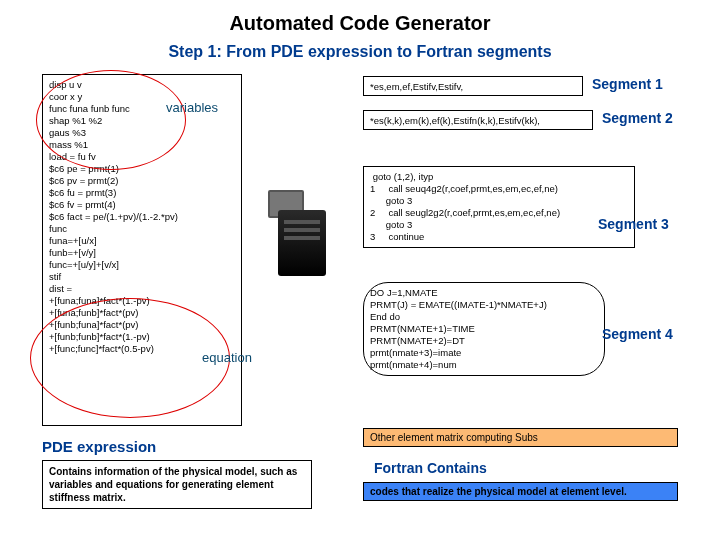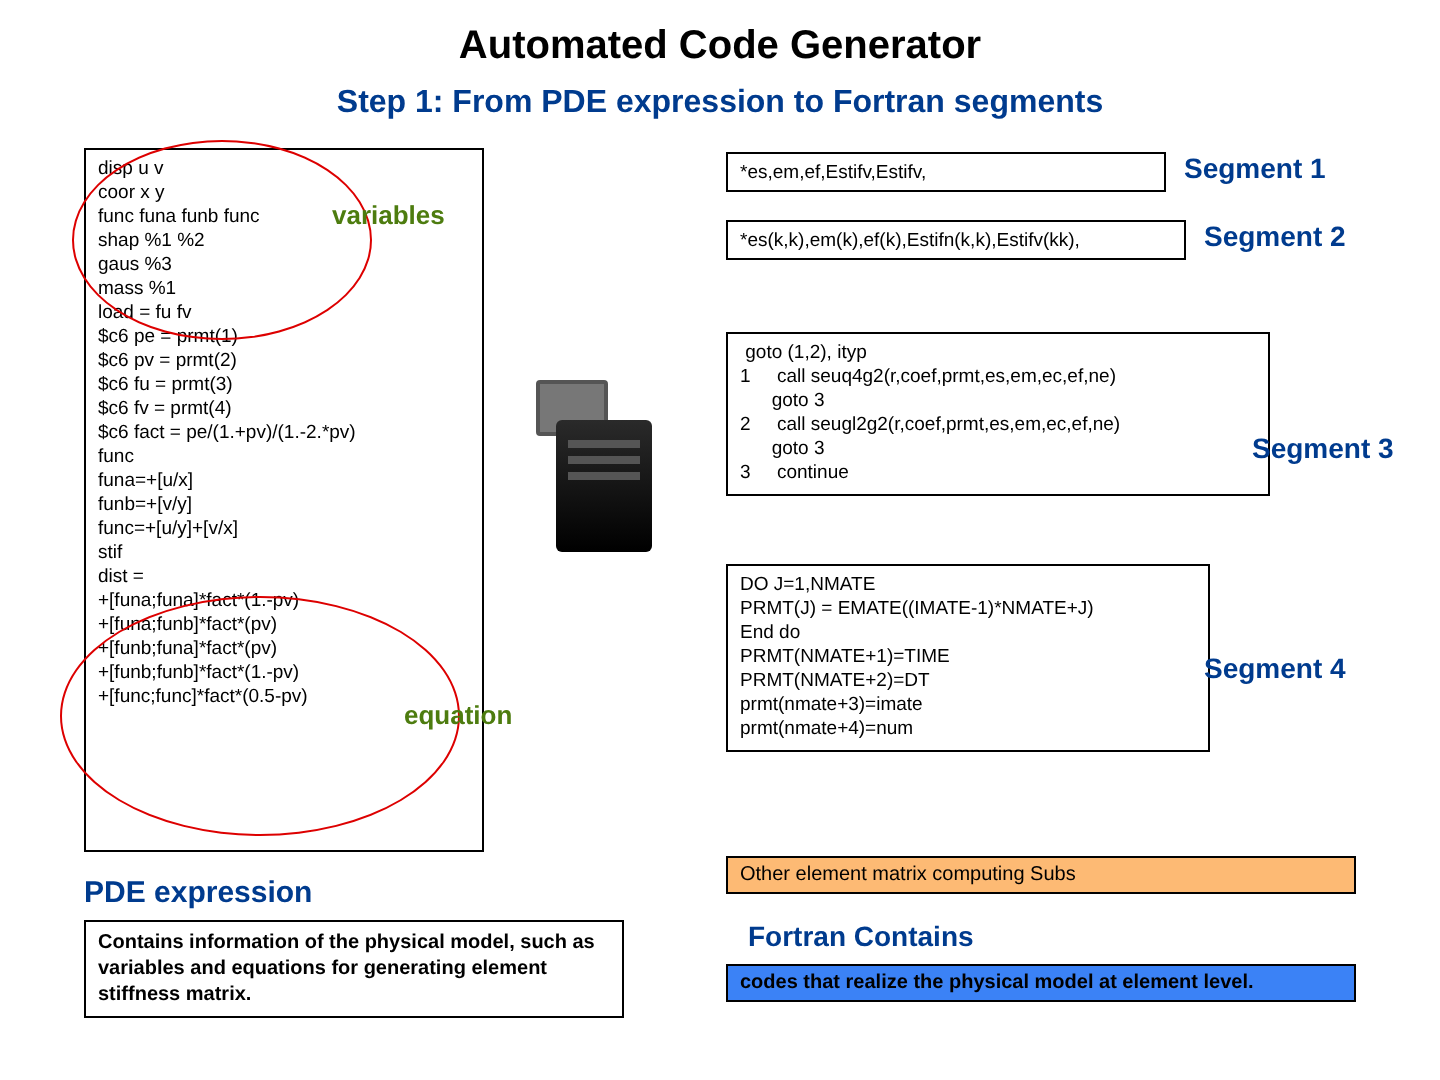--- a/index.html
+++ b/index.html
@@ -2,21 +2,21 @@
 <html><head>
 <meta charset="utf-8">
 <style>
   * { margin:0; padding:0; box-sizing:border-box; }
   body { width:720px; height:540px; background:#fff; font-family:Arial,Helvetica,sans-serif; position:relative; }
   .title { text-align:center; font-size:20px; font-weight:bold; padding-top:12px; }
   .subtitle { text-align:center; font-size:16px; font-weight:bold; color:#003b8e; padding-top:8px; }
   .stage { position:absolute; left:0; top:70px; width:720px; height:470px; }
   .pde-box { position:absolute; left:42px; top:4px; width:200px; height:352px; border:1px solid #000; background:#fff; padding:4px 6px; font-size:9.5px; line-height:12px; font-family:Arial,sans-serif; color:#000; white-space:pre; }
   .oval { position:absolute; border:1.5px solid #d00; border-radius:50%; pointer-events:none; }
-  .oval-label { position:absolute; color:#4d7c0f; font-size:13px; font-weight:bold; }
+  .oval-label { position:absolute; color:#0c4a6e; font-size:13px; font-weight:normal; }
   .seg-box { position:absolute; border:1px solid #000; background:#fff; font-size:9.5px; line-height:12px; padding:4px 6px; white-space:pre; font-family:Arial,sans-serif; color:#000; }
   .seg-label { position:absolute; color:#003b8e; font-size:14px; font-weight:bold; }
   .computer { position:absolute; left:268px; top:120px; width:70px; height:90px; }
   .computer .tower { position:absolute; left:10px; top:20px; width:48px; height:66px; background:linear-gradient(#2a2a2a,#000); border-radius:3px; }
   .computer .monitor { position:absolute; left:0px; top:0px; width:36px; height:28px; background:#777; border:2px solid #555; border-radius:2px; }
   .computer .drive { position:absolute; left:16px; width:36px; height:4px; background:#555; }
   .pde-title { position:absolute; left:42px; top:368px; font-size:15px; font-weight:bold; color:#003b8e; }
   .pde-desc { position:absolute; left:42px; top:390px; width:270px; border:1px solid #000; background:#fff; padding:4px 6px; font-size:10px; font-weight:bold; line-height:13px; }
   .other-box { position:absolute; left:363px; top:358px; width:315px; border:1px solid #000; background:#fdba74; padding:3px 6px; font-size:10px; }
   .fort-title { position:absolute; left:374px; top:390px; font-size:14px; font-weight:bold; color:#003b8e; }
@@ -73,23 +73,23 @@
 
   <div class="seg-box" style="left:363px; top:40px; width:230px; height:20px;">*es(k,k),em(k),ef(k),Estifn(k,k),Estifv(kk),</div>
   <span class="seg-label" style="left:602px; top:40px;">Segment 2</span>
 
   <div class="seg-box" style="left:363px; top:96px; width:272px;"> goto (1,2), ityp
 1     call seuq4g2(r,coef,prmt,es,em,ec,ef,ne)
       goto 3
 2     call seugl2g2(r,coef,prmt,es,em,ec,ef,ne)
       goto 3
 3     continue</div>
-  <span class="seg-label" style="left:626px; top:146px;">Segment 3</span>
+  <span class="seg-label" style="left:598px; top:146px;">Segment 3</span>
 
-  <div class="seg-box" style="left:363px; top:212px; width:242px;">DO J=1,NMATE
+  <div class="seg-box" style="left:363px; top:212px; width:242px;border-radius:25px;">DO J=1,NMATE
 PRMT(J) = EMATE((IMATE-1)*NMATE+J)
 End do
 PRMT(NMATE+1)=TIME
 PRMT(NMATE+2)=DT
 prmt(nmate+3)=imate
 prmt(nmate+4)=num</div>
   <span class="seg-label" style="left:602px; top:256px;">Segment 4</span>
 
   <div class="pde-title">PDE expression</div>
   <div class="pde-desc">Contains information of the physical model, such as variables and equations for generating element stiffness matrix.</div>

